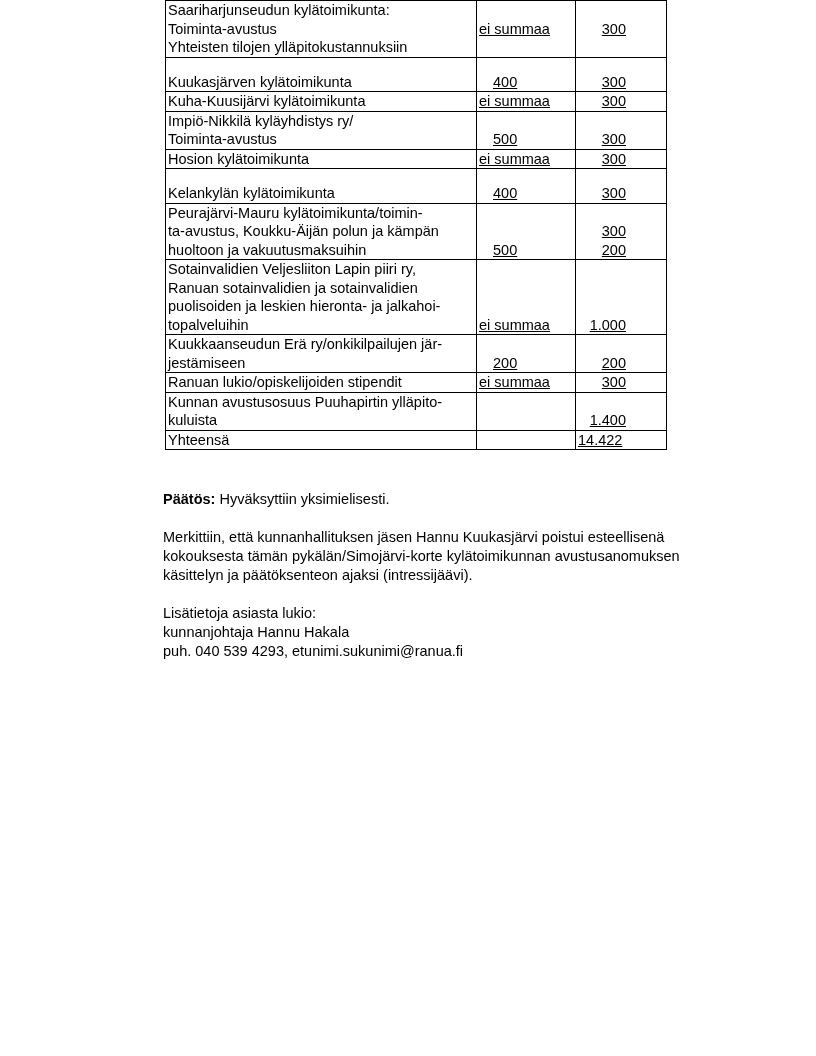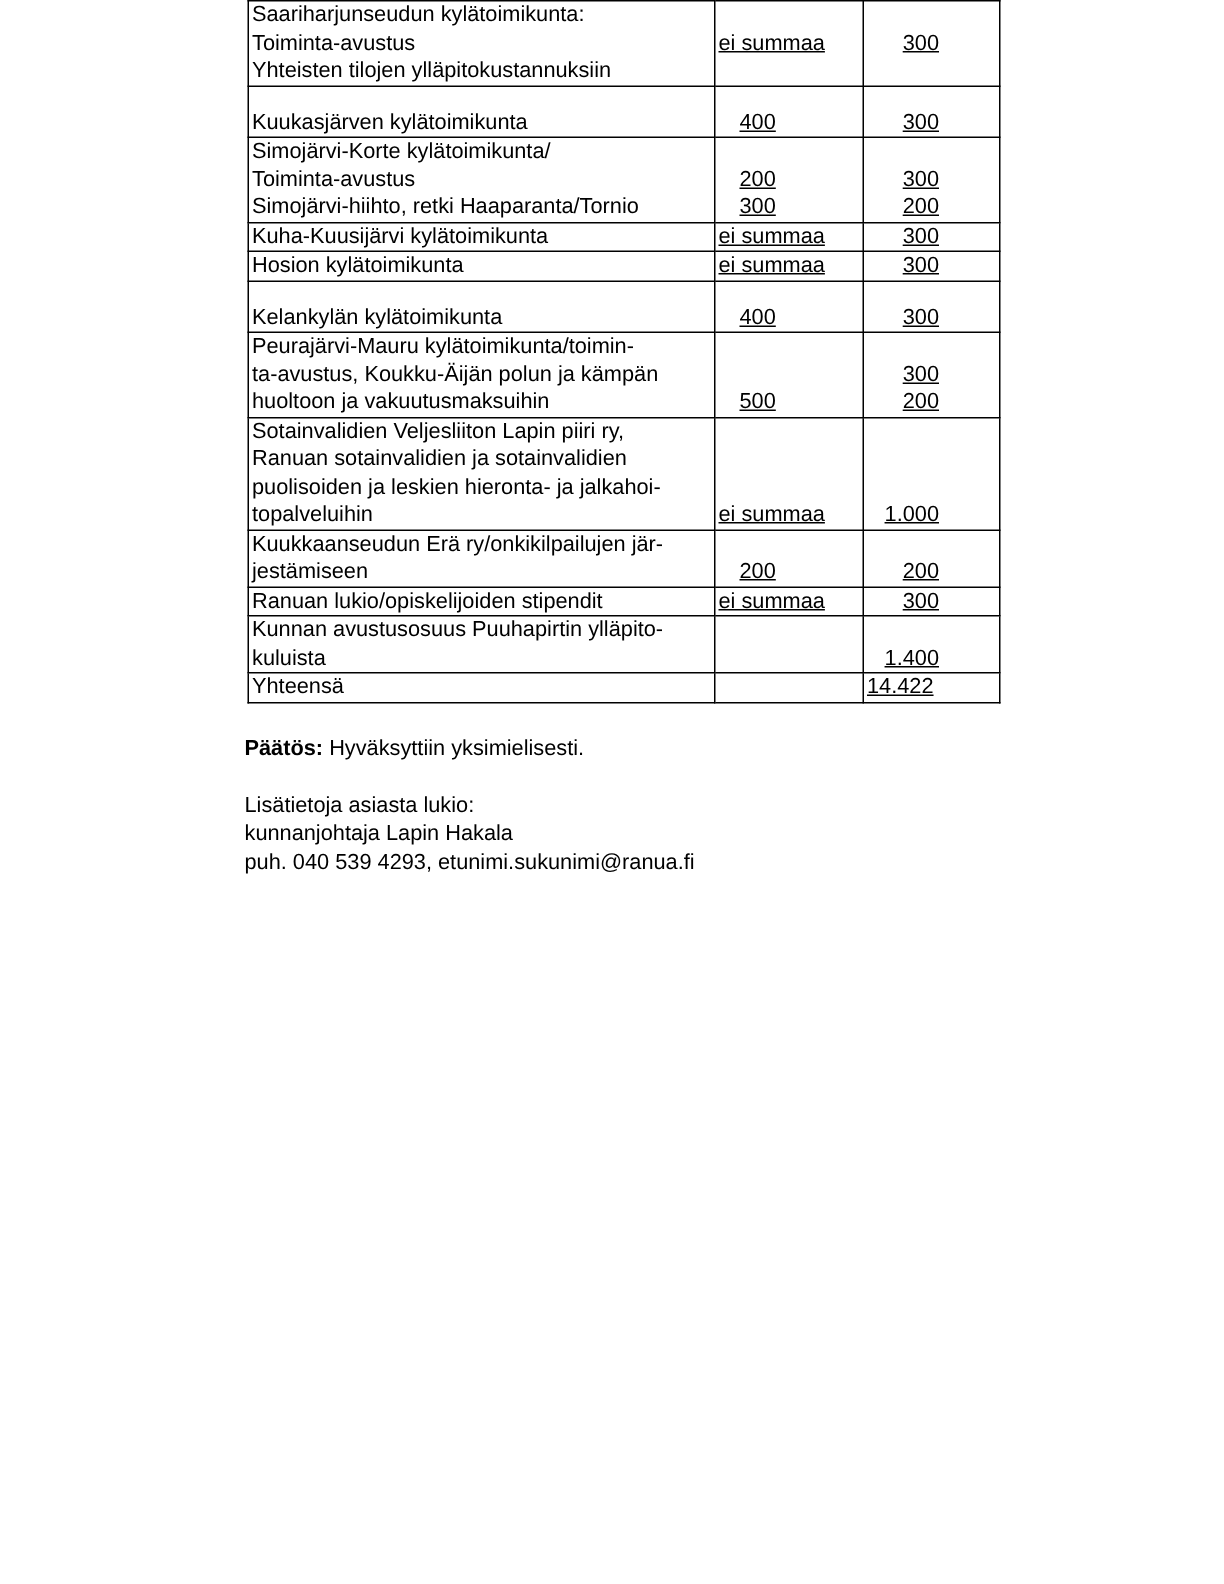--- a/index.html
+++ b/index.html
@@ -32,31 +32,28 @@
 Yhteisten tilojen ylläpitokustannuksiin</td>
       <td class="c-applied" style="vertical-align:middle"><span class="applied-text">ei summaa</span></td>
       <td class="c-granted" style="vertical-align:middle"><div class="cell-inner">300</div></td>
     </tr>
     <tr>
       <td class="c-name">Kuukasjärven kylätoimikunta</td>
       <td class="c-applied"><span class="applied-num">400</span></td>
       <td class="c-granted"><div class="cell-inner">300</div></td>
     </tr>
     <tr>
-      <td class="c-name">Simojärvi-Korte kylätoimikunta/
-Toiminta-avustus
-Simojärvi-hiihto, retki Haaparanta/Tornio</td>
-      <td class="c-applied"><div class="applied-num">200
-300</div></td>
-      <td class="c-granted"><div class="cell-inner">300
-200</div></td>
+      <td class="c-name">Kuha-Kuusijärvi kylätoimikunta</td>
+      <td class="c-applied"><span class="applied-text">ei summaa</span></td>
+      <td class="c-granted"><div class="cell-inner">300</div></td>
     </tr>
     <tr>
-      <td class="c-name">Kuha-Kuusijärvi kylätoimikunta</td>
-      <td class="c-applied"><span class="applied-text">ei summaa</span></td>
+      <td class="c-name">Impiö-Nikkilä kyläyhdistys ry/
+Toiminta-avustus</td>
+      <td class="c-applied"><span class="applied-num">500</span></td>
       <td class="c-granted"><div class="cell-inner">300</div></td>
     </tr>
     <tr>
       <td class="c-name">Hosion kylätoimikunta</td>
       <td class="c-applied"><span class="applied-text">ei summaa</span></td>
       <td class="c-granted"><div class="cell-inner">300</div></td>
     </tr>
     <tr>
       <td class="c-name">Kelankylän kylätoimikunta</td>
       <td class="c-applied"><span class="applied-num">400</span></td>
@@ -100,21 +97,24 @@
     <tr>
       <td class="c-name">Yhteensä</td>
       <td class="c-applied"><span class="applied-text"></span></td>
       <td class="c-granted total"><div class="cell-inner">14.422</div></td>
     </tr>
   </tbody>
 </table>
 
 <div class="text-block">
   <p class="para"><span class="decision-label">Päätös:</span><span> Hyväksyttiin yksimielisesti.</span></p>
+  <p class="para">Merkittiin, että kunnanhallituksen jäsen Hannu Kuukasjärvi poistui esteellisenä
+kokouksesta tämän pykälän/Simojärvi-korte kylätoimikunnan avustusanomuksen
+käsittelyn ja päätöksenteon ajaksi (intressijäävi).</p>
   <p class="para tight">Lisätietoja asiasta lukio:</p>
-  <p class="para tight">kunnanjohtaja Lapin Hakala</p>
+  <p class="para tight">kunnanjohtaja Hannu Hakala</p>
   <p class="para tight">puh. 040 539 4293, etunimi.sukunimi@ranua.fi</p>
 </div>
 
 <style>
   .applied-num, .applied-text, .cell-inner { white-space: pre-line; text-decoration: underline; }
   .applied-num { display: block; }
 </style>
 
 </body></html>

